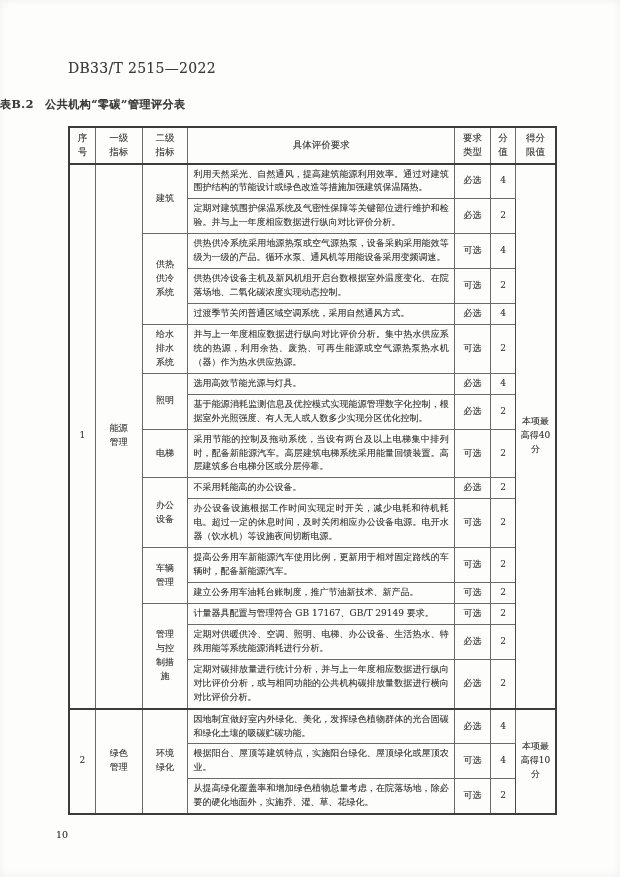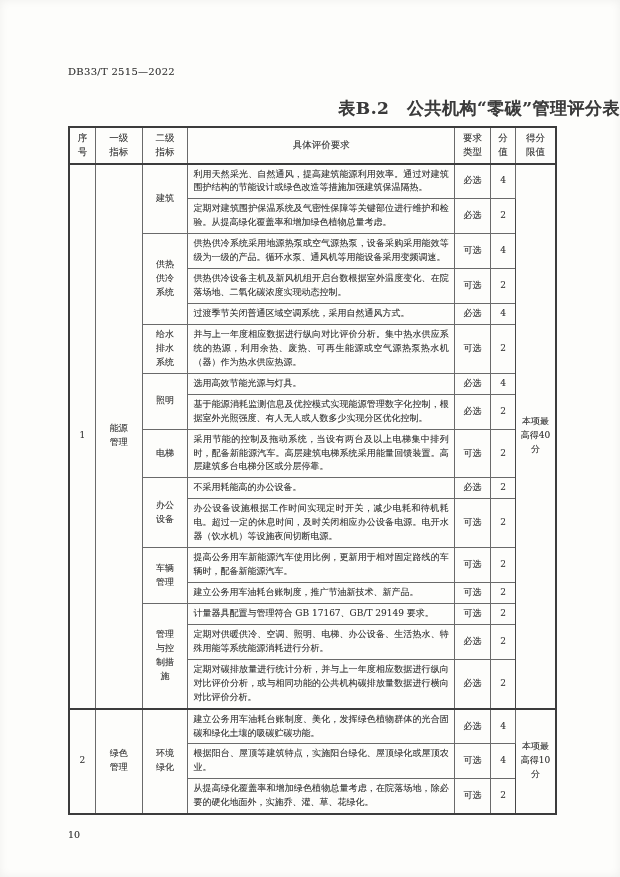--- a/index.html
+++ b/index.html
@@ -3,23 +3,23 @@
 <meta charset="utf-8">
 <style>
   html,body { margin:0; padding:0; background:#ffffff; }
   .page {
     position:relative; width:620px; height:877px; background:#fdfdfb;
     font-family:"DejaVu Serif","Liberation Serif",serif;
     color:#3a3a3a; overflow:hidden;
     box-shadow: inset 0 0 10px rgba(0,0,0,0.06);
     text-shadow: 0 0 0.4px rgba(80,80,80,0.5);
   }
-  .doc-code { position:absolute; top:66px; left:68px; font-size:10px; letter-spacing:.3px; }
-  .table-title { position:absolute; top:97px; left:0; width:100%; text-align:right;
-    font-size:17px; font-weight:bold; letter-spacing:.5px; }
+  .doc-code { position:absolute; top:60px; left:68px; font-size:14px; letter-spacing:.3px; }
+  .table-title { position:absolute; top:97px; left:0; width:100%; text-align:left;
+    font-size:11px; font-weight:bold; letter-spacing:.5px; }
   table.score-table {
     position:absolute; top:126px; left:68px; width:489px;
     border-collapse:collapse; table-layout:fixed;
     border:2px solid #3c3c3c;
   }
   .score-table th, .score-table td { border:1px solid #6a6a6a; vertical-align:middle; }
   .score-table thead th {
     font-size:9.5px; font-weight:normal; line-height:1.5; padding:3px 1px;
     text-align:center; white-space:pre-line; border-bottom:1.6px solid #3c3c3c;
   }
@@ -32,21 +32,21 @@
   .col-score{ width:24px; }
   .col-limit{ width:40px; }
   td.col-no, td.col-l1, td.col-l2, td.col-type, td.col-score, td.col-limit {
     text-align:center; padding:3px 2px;
   }
   td.col-l1, td.col-l2 { white-space:pre-line; }
   td.col-req { text-align:justify; }
   td.col-type, td.col-limit { border-left:1.4px solid #474747; }
   tr.section-start td { border-top:1.4px solid #4a4a4a; }
   tr.group-start td { border-top:2px solid #3c3c3c; }
-  .page-number { position:absolute; top:829px; left:68px; font-size:9.5px;text-align:right; }
+  .page-number { position:absolute; top:829px; left:56px; font-size:9.5px;text-align:right; }
 </style>
 </head>
 <body>
 
 <div class="page">
 
   <div class="doc-code">DB33/T 2515—2022</div>
 
   <div class="table-title">表B.2　公共机构“零碳”管理评分表</div>
 
@@ -82,21 +82,21 @@
           <td class="col-no" rowspan="16">1</td>
           <td class="col-l1" rowspan="16">能源
 管理</td>
           <td class="col-l2" rowspan="2">建筑</td>
           <td class="col-req">利用天然采光、自然通风，提高建筑能源利用效率。通过对建筑围护结构的节能设计或绿色改造等措施加强建筑保温隔热。</td>
           <td class="col-type">必选</td>
           <td class="col-score">4</td>
           <td class="col-limit" rowspan="16">本项最高得40分</td>
         </tr>
         <tr>
-          <td class="col-req">定期对建筑围护保温系统及气密性保障等关键部位进行维护和检验。从提高绿化覆盖率和增加绿色植物总量考虑。</td>
+          <td class="col-req">定期对建筑围护保温系统及气密性保障等关键部位进行维护和检验。并与上一年度相应数据进行纵向对比评价分析。</td>
           <td class="col-type">必选</td>
           <td class="col-score">2</td>
         </tr>
         <tr class="section-start">
           <td class="col-l2" rowspan="3">供热
 供冷
 系统</td>
           <td class="col-req">供热供冷系统采用地源热泵或空气源热泵，设备采购采用能效等级为一级的产品。循环水泵、通风机等用能设备采用变频调速。</td>
           <td class="col-type">可选</td>
           <td class="col-score">4</td>
@@ -178,21 +178,21 @@
           <td class="col-req">定期对碳排放量进行统计分析，并与上一年度相应数据进行纵向对比评价分析，或与相同功能的公共机构碳排放量数据进行横向对比评价分析。</td>
           <td class="col-type">必选</td>
           <td class="col-score">2</td>
         </tr>
         <tr class="group-start">
           <td class="col-no" rowspan="3">2</td>
           <td class="col-l1" rowspan="3">绿色
 管理</td>
           <td class="col-l2" rowspan="3">环境
 绿化</td>
-          <td class="col-req">建立公务用车油耗台账制度、美化，发挥绿色植物群体的光合固碳和绿化土壤的吸碳贮碳功能。</td>
+          <td class="col-req">因地制宜做好室内外绿化、美化，发挥绿色植物群体的光合固碳和绿化土壤的吸碳贮碳功能。</td>
           <td class="col-type">必选</td>
           <td class="col-score">4</td>
           <td class="col-limit" rowspan="3">本项最高得10分</td>
         </tr>
         <tr>
           <td class="col-req">根据阳台、屋顶等建筑特点，实施阳台绿化、屋顶绿化或屋顶农业。</td>
           <td class="col-type">可选</td>
           <td class="col-score">4</td>
         </tr>
         <tr>

